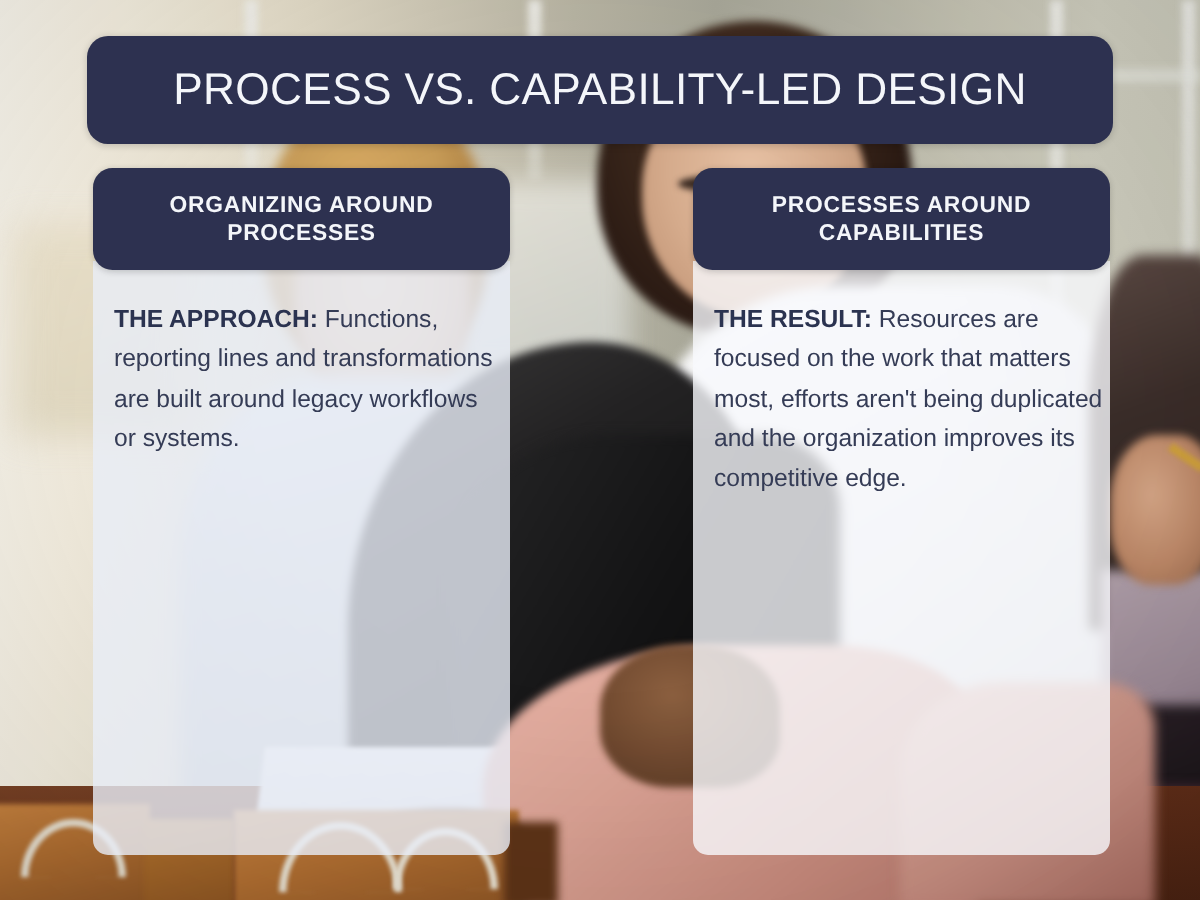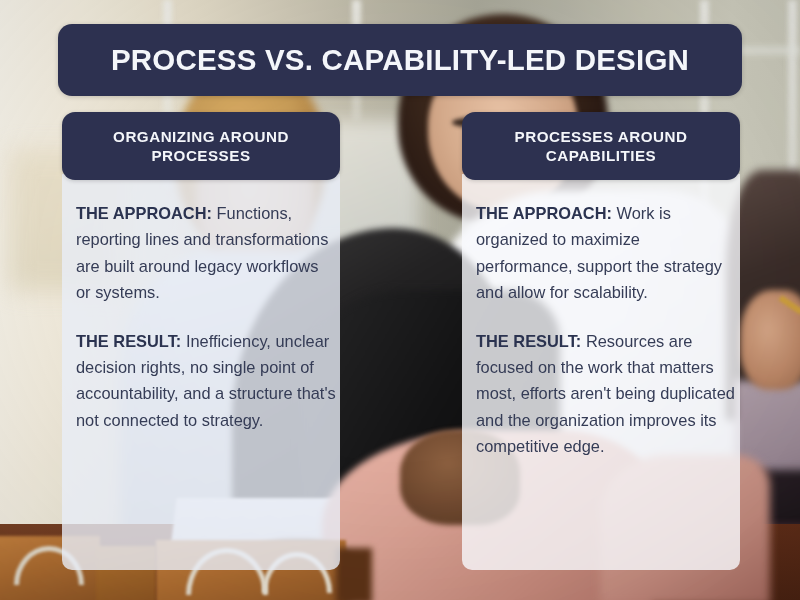--- a/index.html
+++ b/index.html
@@ -290,21 +290,21 @@
     background: #2d3150;
     border-radius: 14px;
     display: flex;
     align-items: center;
     justify-content: center;
     box-shadow: 0 1px 5px rgba(0,0,0,.18);
   }
   .title-text {
     color: #f4f6fa;
     font-size: 29.5px;
-    font-weight: bold;
+    font-weight: normal;
     letter-spacing: .2px;
     line-height: 1.12;
     text-align: center;
     padding: 0 16px;
   }
 
   .column {
     position: absolute;
     top: 112px;
     width: 278px;
@@ -416,33 +416,27 @@
   </div>
 
   <div class="column left">
     <div class="col-header">
       <div class="col-header-text">ORGANIZING AROUND PROCESSES</div>
     </div>
     <div class="col-body left">
       <p class="para">
         <b>THE APPROACH:</b><span> Functions, reporting lines and transformations are built around legacy workflows or systems.</span>
       </p>
-      <p class="para">
-        <b>THE RESULT:</b><span> Inefficiency, unclear decision rights, no single point of accountability, and a structure that's not connected to strategy.</span>
-      </p>
     </div>
   </div>
 
   <div class="column right">
     <div class="col-header">
       <div class="col-header-text">PROCESSES AROUND CAPABILITIES</div>
     </div>
     <div class="col-body right">
       <p class="para">
-        <b>THE APPROACH:</b><span> Work is organized to maximize performance, support the strategy and allow for scalability.</span>
-      </p>
-      <p class="para">
         <b>THE RESULT:</b><span> Resources are focused on the work that matters most, efforts aren't being duplicated and the organization improves its competitive edge.</span>
       </p>
     </div>
   </div>
 
 </div>
 
 </body></html>

